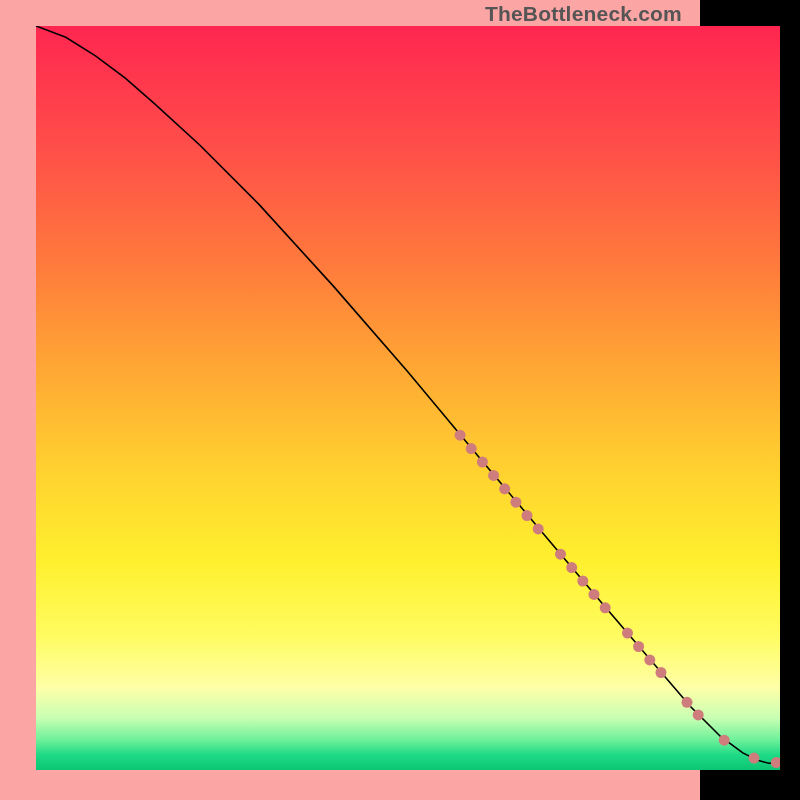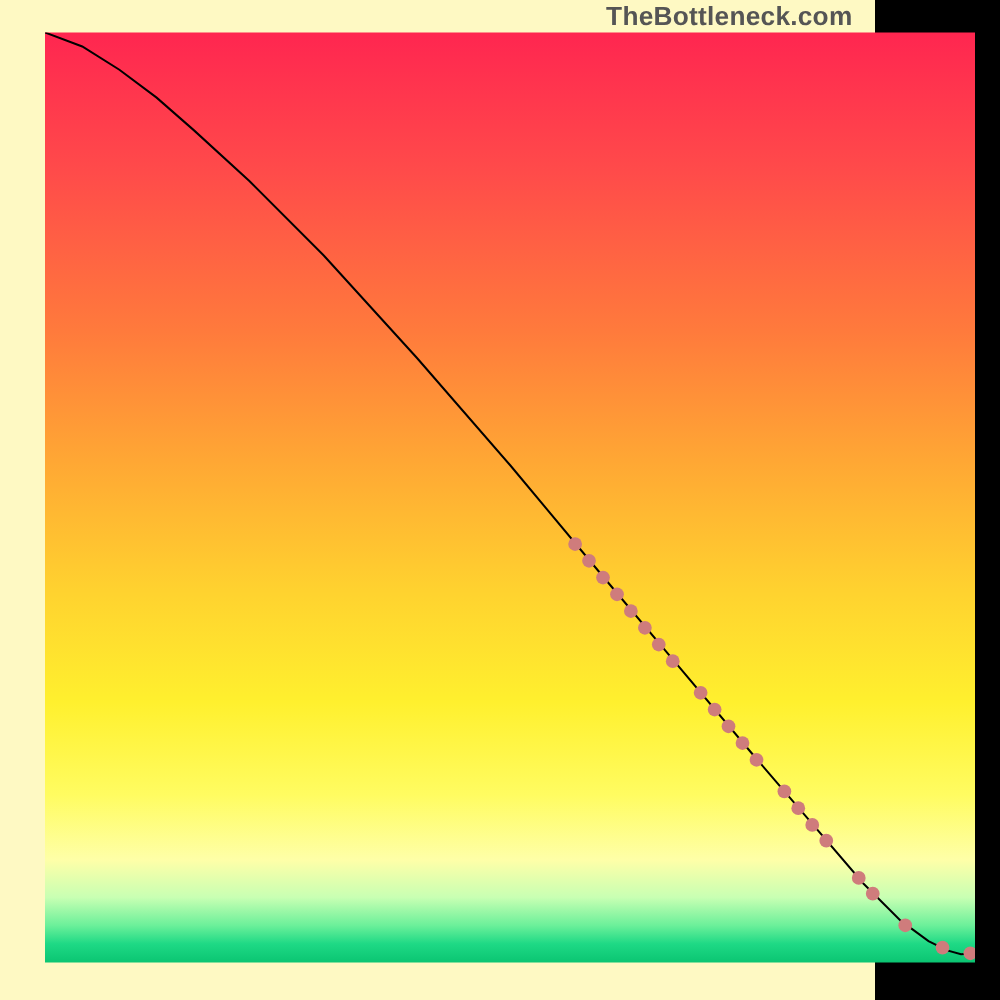--- a/index.html
+++ b/index.html
@@ -8,21 +8,21 @@
     width: 800px;
     height: 800px;
     background: #000;
     overflow: hidden;
     font-family: Arial, Helvetica, sans-serif;
   }
   .frame {
     position: relative;
     width: 700px;
     height: 800px;
-    background: #fef9c3;
+    background: #fca5a5;
   }
   .watermark {
     position: absolute;
     top: 2px;
     right: 18px;
     color: #555;
     font-size: 21px;
     font-weight: 600;
     letter-spacing: 0.2px;
     z-index: 5;

